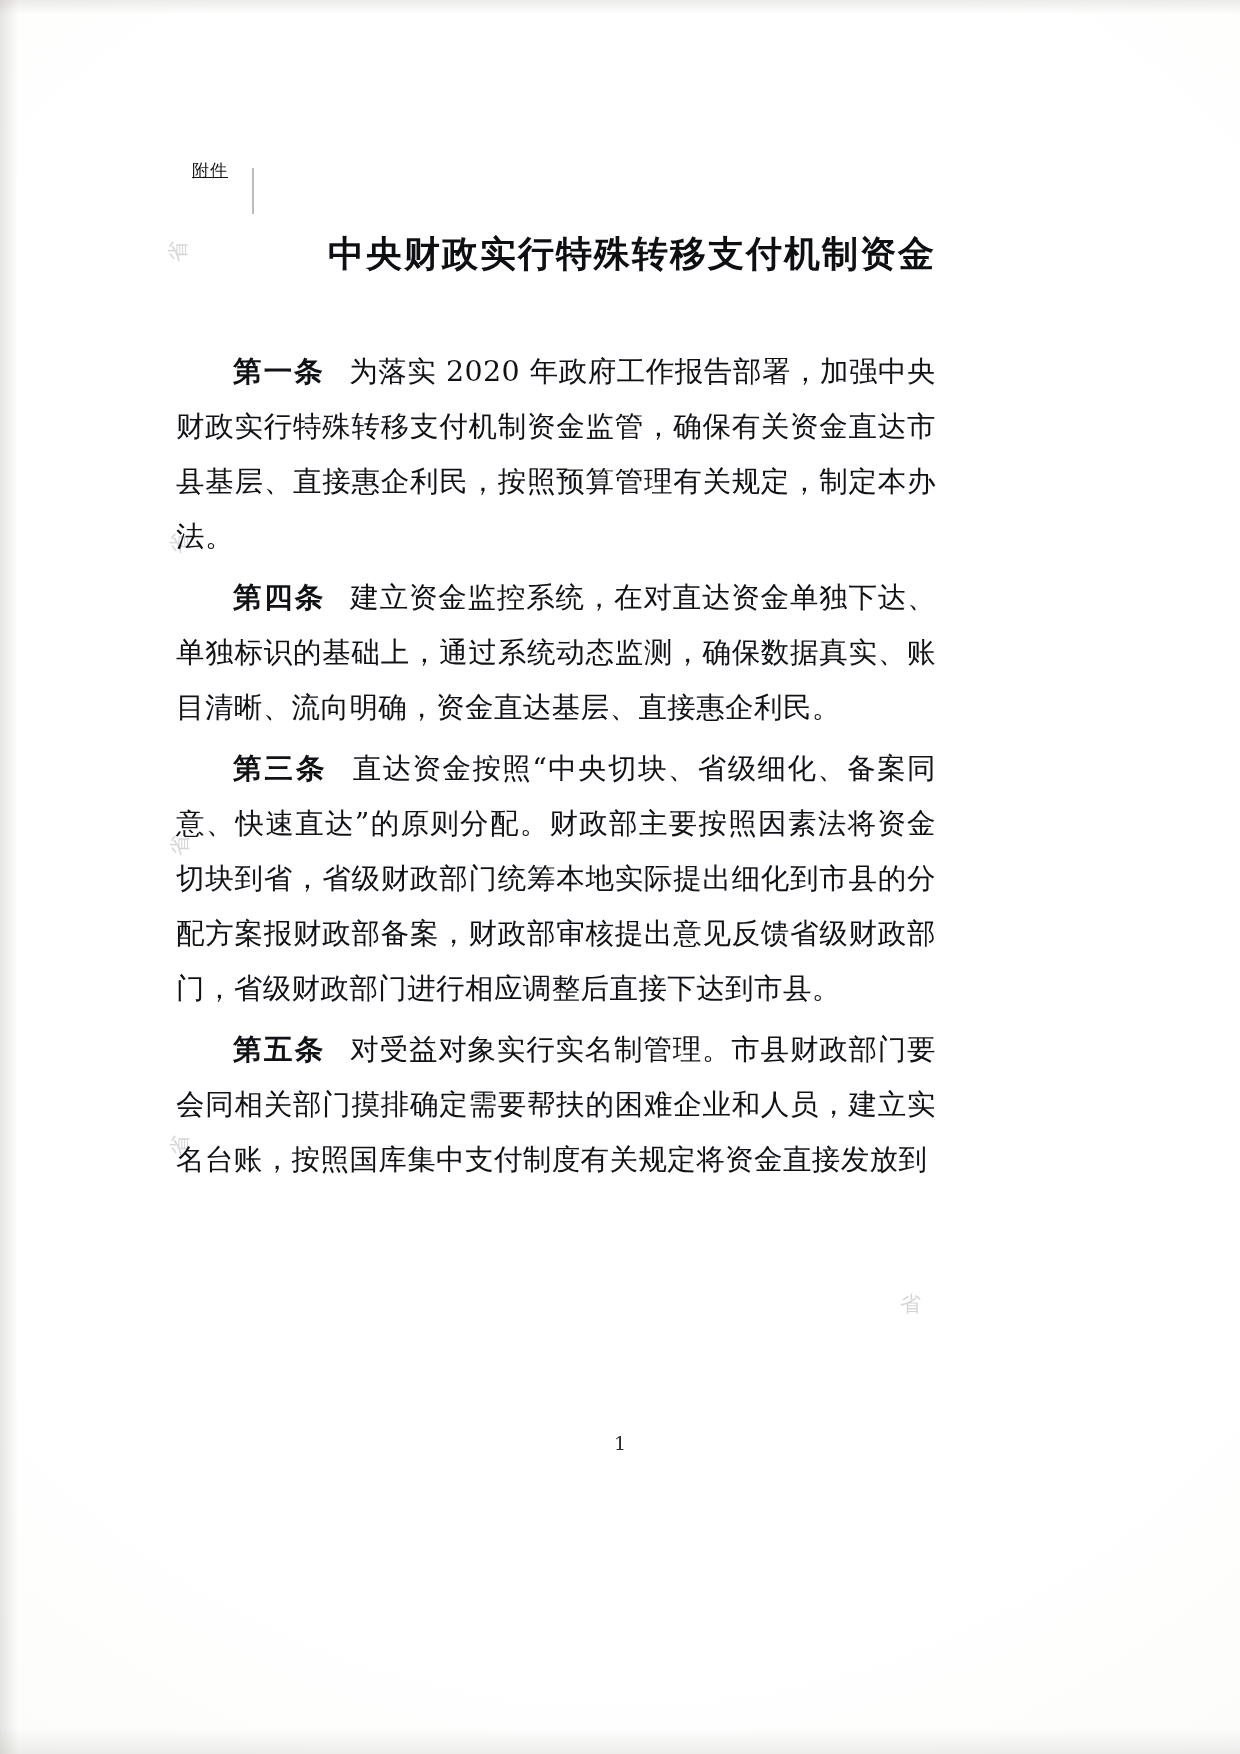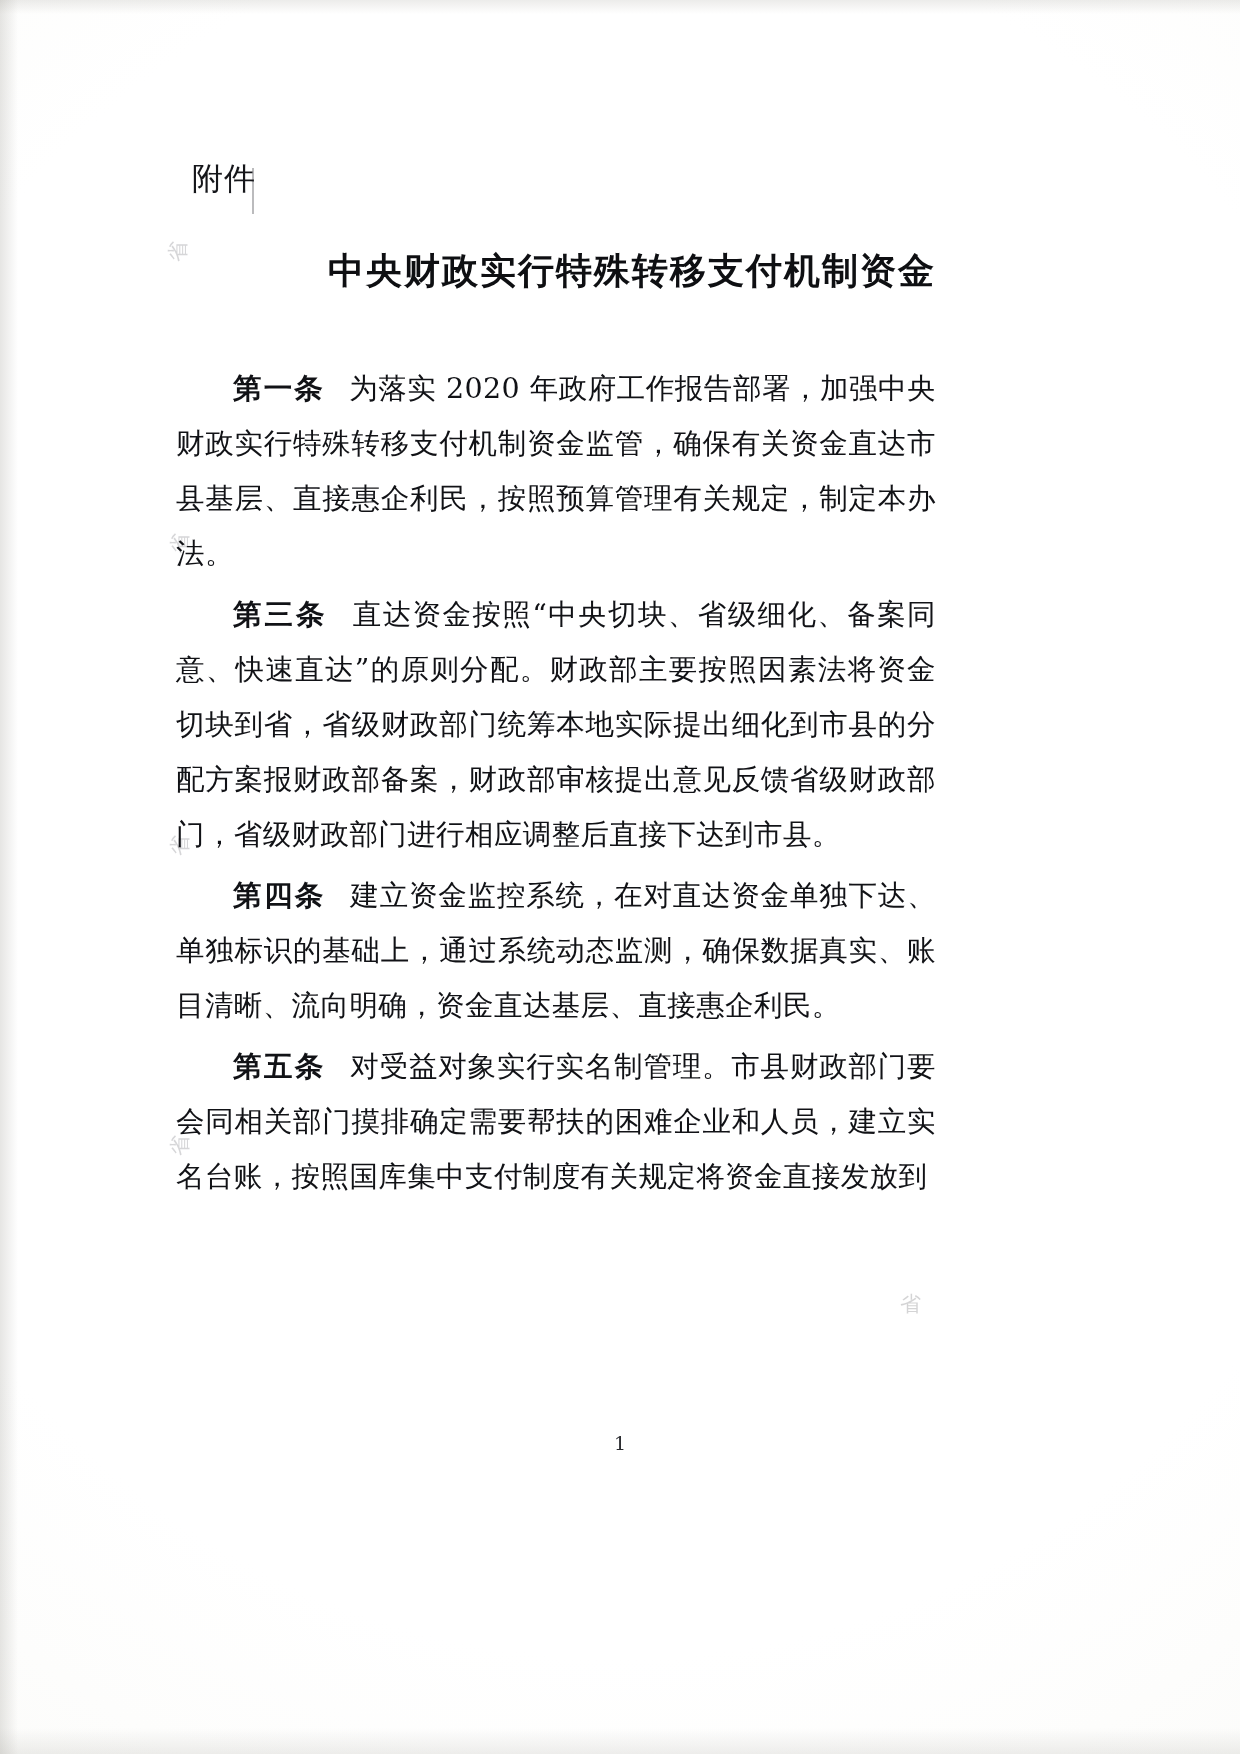--- a/index.html
+++ b/index.html
@@ -47,28 +47,29 @@
   }
 
   .content {
     position: absolute;
     left: 176px;
     top: 160px;
     width: 760px;
   }
 
   .attachment-label {
-    font-size: 31px;
+    font-size: 17px;
     line-height: 1.2;
     color: #15161a;
     letter-spacing: 1px;
     margin: 0 0 6px 16px;
     display: inline-block;
     font-family: "DejaVu Sans", "Liberation Sans", sans-serif;
     font-weight: 400;
+    text-decoration: underline;
   }
   
   .attachment-mark {
     position: absolute;
     left: 252px;
     top: 168px;
     width: 2px;
     height: 46px;
     background: rgba(60,60,65,0.35);
   }
@@ -164,25 +165,25 @@
     </h1>
 
     <div class="body-text">
 
       <p class="para">
         <span class="art">第一条</span><span class="gap"></span><span>为落实 2020 年政府工作报告部署，加强中央财政实行特殊转移支付机制资金监管，确保有关资金直达市县基层、直接惠企利民，按照预算管理有关规定，制定本办法。</span>
       </p>
 
 
       <p class="para">
-        <span class="art">第三条</span><span class="gap"></span><span>直达资金按照“中央切块、省级细化、备案同意、快速直达”的原则分配。财政部主要按照因素法将资金切块到省，省级财政部门统筹本地实际提出细化到市县的分配方案报财政部备案，财政部审核提出意见反馈省级财政部门，省级财政部门进行相应调整后直接下达到市县。</span>
+        <span class="art">第四条</span><span class="gap"></span><span>建立资金监控系统，在对直达资金单独下达、单独标识的基础上，通过系统动态监测，确保数据真实、账目清晰、流向明确，资金直达基层、直接惠企利民。</span>
       </p>
 
       <p class="para">
-        <span class="art">第四条</span><span class="gap"></span><span>建立资金监控系统，在对直达资金单独下达、单独标识的基础上，通过系统动态监测，确保数据真实、账目清晰、流向明确，资金直达基层、直接惠企利民。</span>
+        <span class="art">第三条</span><span class="gap"></span><span>直达资金按照“中央切块、省级细化、备案同意、快速直达”的原则分配。财政部主要按照因素法将资金切块到省，省级财政部门统筹本地实际提出细化到市县的分配方案报财政部备案，财政部审核提出意见反馈省级财政部门，省级财政部门进行相应调整后直接下达到市县。</span>
       </p>
 
       <p class="para">
         <span class="art">第五条</span><span class="gap"></span><span>对受益对象实行实名制管理。市县财政部门要会同相关部门摸排确定需要帮扶的困难企业和人员，建立实名台账，按照国库集中支付制度有关规定将资金直接发放到</span>
       </p>
 
     </div>
   </div>
 
   <div class="page-number">1</div>

